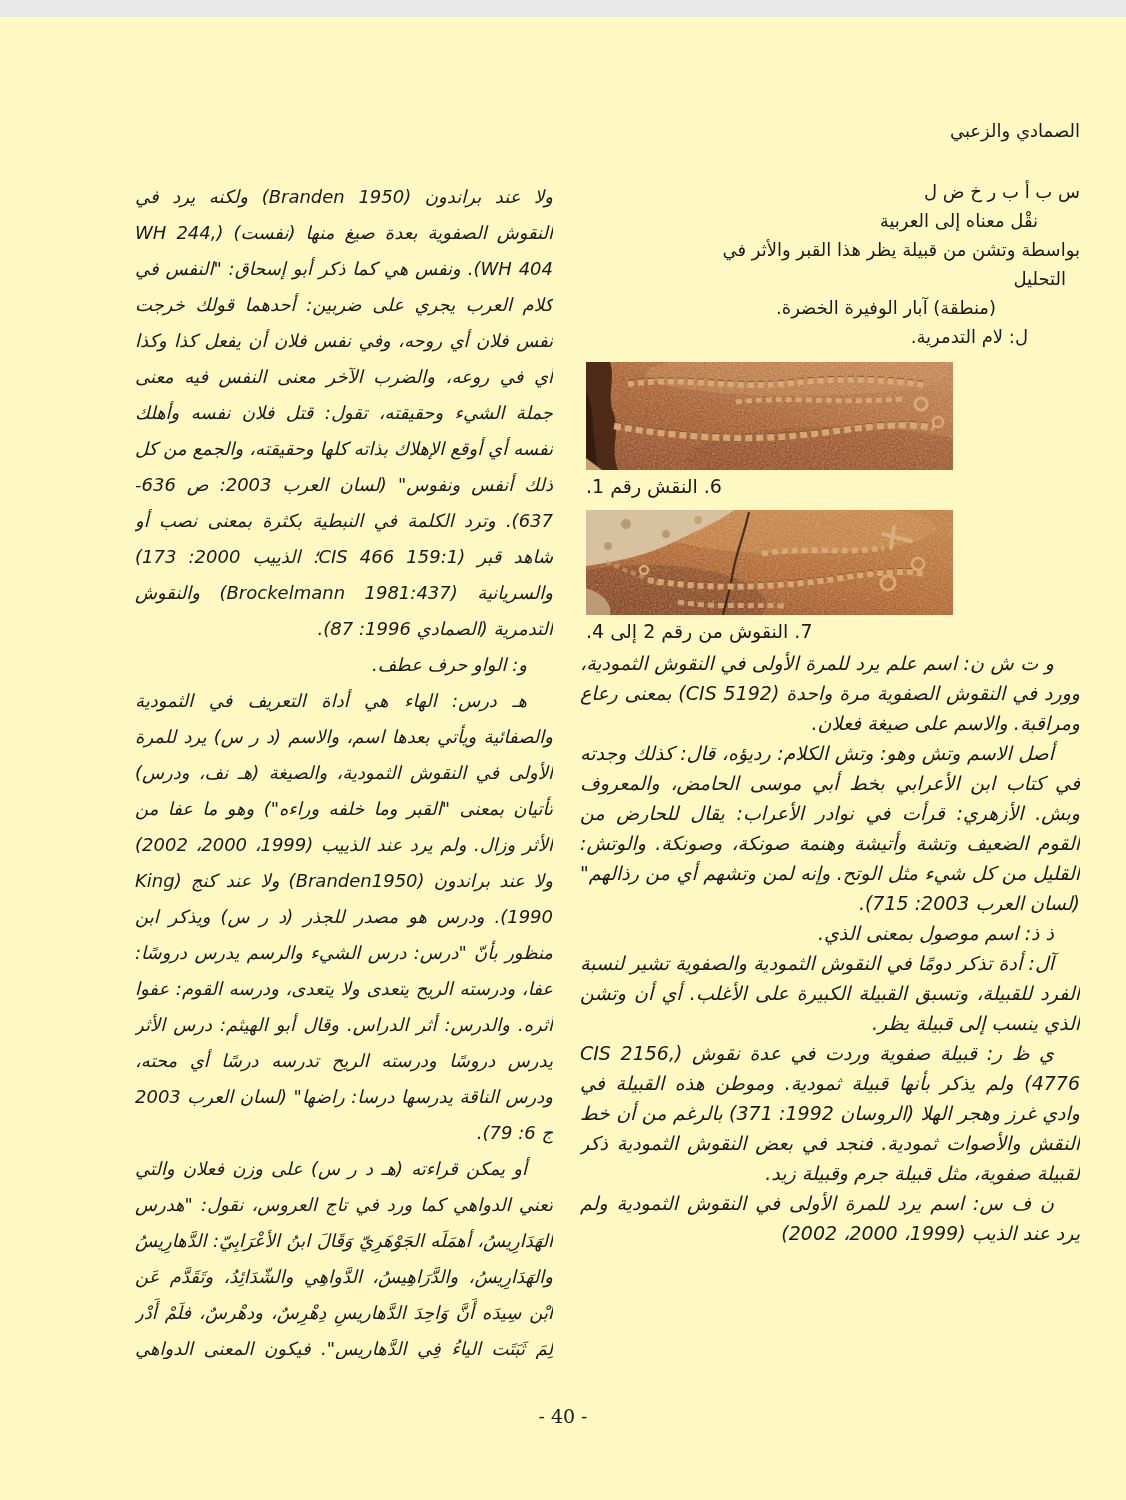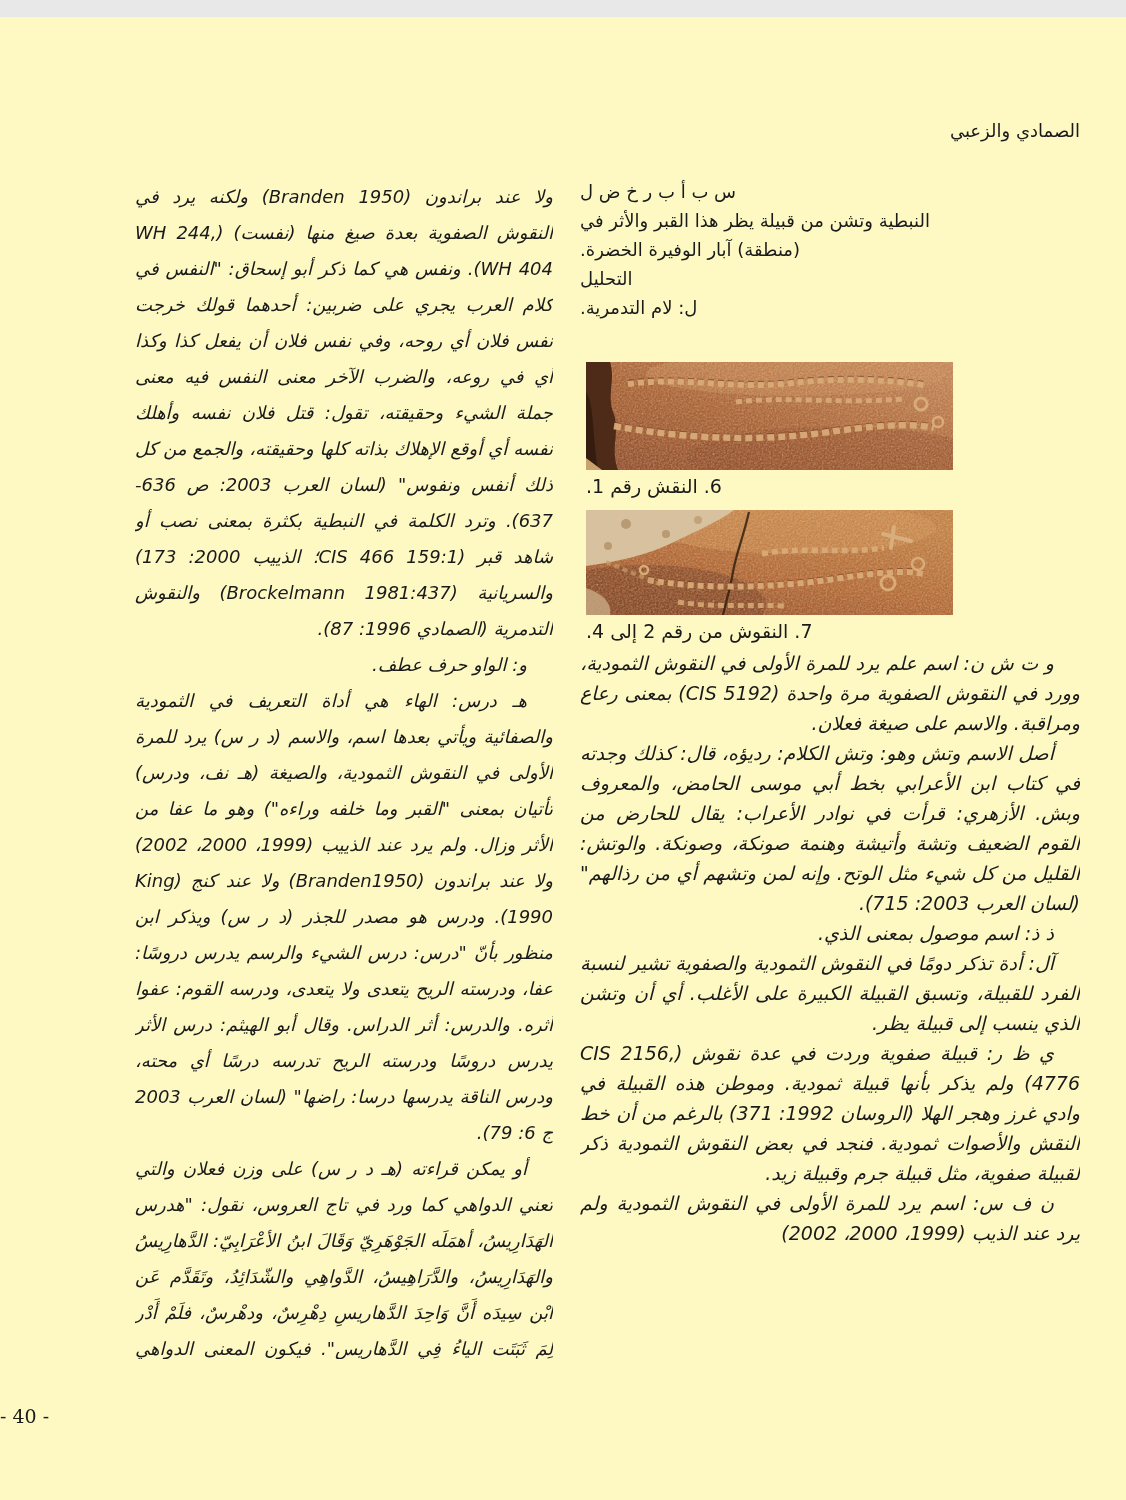--- a/index.html
+++ b/index.html
@@ -13,21 +13,21 @@
     direction:rtl;
     overflow:hidden;
   }
   .running-head{
     position:absolute;top:102px;right:46px;
     font-size:18px;line-height:24px;
   }
   
   .intro{
     position:absolute;top:160px;right:46px;width:500px;
-    font-size:18px;line-height:29px;text-align:left;
+    font-size:18px;line-height:29px;text-align:right;
   }
   .intro-line{white-space:normal;}
   .intro-line:nth-of-type(2){padding-right:42px;}
   .intro-line:nth-of-type(4){padding-right:14px;}
   .intro-line:nth-of-type(5){padding-right:84px;}
   .intro-line:nth-of-type(6){padding-right:52px;}
   
   .figure{position:absolute;left:586px;width:367px;margin:0;text-align:left;}
   #fig1{top:345px;}
   #fig2{top:493px;}
@@ -45,21 +45,21 @@
     font-size:18px;line-height:36px;
   }
   .col-right-text{
     position:absolute;top:631px;right:46px;width:500px;height:725px;
     font-size:19px;line-height:30px;
   }
   .para{margin:0;text-indent:26px;font-style:italic;}
   .col-left .para:first-of-type{text-indent:0;}
   .page-number{
     position:absolute;top:1388px;left:0;width:100%;
-    direction:ltr;
+    text-align:center;direction:ltr;
     font-family:"DejaVu Serif",serif;font-size:19px;
   }
 </style>
 </head>
 <body>
 
 <div class="page">
 
   <div class="running-head">الصمادي والزعبي</div>
 
@@ -67,23 +67,24 @@
 
   <p class="para">ولا عند براندون (Branden 1950) ولكنه يرد في النقوش الصفوية بعدة صيغ منها (نفست) (WH 244, WH 404). ونفس هي كما ذكر أبو إسحاق: "النفس في كلام العرب يجري على ضربين: أحدهما قولك خرجت نفس فلان أي روحه، وفي نفس فلان أن يفعل كذا وكذا أي في روعه، والضرب الآخر معنى النفس فيه معنى جملة الشيء وحقيقته، تقول: قتل فلان نفسه وأهلك نفسه أي أوقع الإهلاك بذاته كلها وحقيقته، والجمع من كل ذلك أنفس ونفوس" (لسان العرب 2003: ص 636-637). وترد الكلمة في النبطية بكثرة بمعنى نصب أو شاهد قبر (CIS 466 159:1؛ الذييب 2000: 173) والسريانية (Brockelmann 1981:437) والنقوش التدمرية (الصمادي 1996: 87).</p>
       <p class="para">و: الواو حرف عطف.</p>
       <p class="para">هـ درس: الهاء هي أداة التعريف في الثمودية والصفائية ويأتي بعدها اسم، والاسم (د ر س) يرد للمرة الأولى في النقوش الثمودية، والصيغة (هـ نف، ودرس) تأتيان بمعنى "القبر وما خلفه وراءه") وهو ما عفا من الأثر وزال. ولم يرد عند الذييب (1999، 2000، 2002) ولا عند براندون (Branden1950) ولا عند كنج (King 1990). ودرس هو مصدر للجذر (د ر س) ويذكر ابن منظور بأنّ "درس: درس الشيء والرسم يدرس دروسًا: عفا، ودرسته الريح يتعدى ولا يتعدى، ودرسه القوم: عفوا أثره. والدرس: أثر الدراس. وقال أبو الهيثم: درس الأثر يدرس دروسًا ودرسته الريح تدرسه درسًا أي محته، ودرس الناقة يدرسها درسا: راضها" (لسان العرب 2003 ج 6: 79).</p>
       <p class="para">أو يمكن قراءته (هـ د ر س) على وزن فعلان والتي تعني الدواهي كما ورد في تاج العروس، نقول: "هدرس الهَدَارِيسُ، أهمَلَه الجَوْهَرِيّ وَقَالَ ابنُ الأعْرَابِيّ: الدَّهارِيسُ والهَدَارِيسُ، والدَّرَاهِيسُ، الدَّواهِي والشّدَائِدُ، وتَقَدَّم عَن ابْن سِيدَه أَنَّ وَاحِدَ الدَّهاريسِ دِهْرِسٌ، ودهْرسٌ، فلَمْ أَدْر لِمَ ثَبَتَت الياءُ فِي الدَّهارِيسِ". فيكون المعنى الدواهي والمصائب.</p>
     </div>
 
   <div class="intro">
 
   <div class="intro-line">س ب أ ب ر خ ض ل</div>
-      <div class="intro-line">النبطية وتشن من قبيلة يظر هذا القبر والأثر في</div>
+      <div class="intro-line">نقْل معناه إلى العربية</div>
+      <div class="intro-line">بواسطة وتشن من قبيلة يظر هذا القبر والأثر في</div>
+      <div class="intro-line">التحليل</div>
       <div class="intro-line">(منطقة) آبار الوفيرة الخضرة.</div>
-      <div class="intro-line">التحليل</div>
       <div class="intro-line">ل: لام التدمرية.</div>
     </div>
 
   <figure class="figure" id="fig1">
     <svg width="367" height="108" viewBox="0 0 367 108" role="img">
       <defs>
         <linearGradient id="rg1" x1="0" y1="1" x2="1" y2="0">
           <stop offset="0" stop-color="#8e4e2e"></stop>
           <stop offset="0.45" stop-color="#a96438"></stop>
           <stop offset="1" stop-color="#c4885a"></stop>

